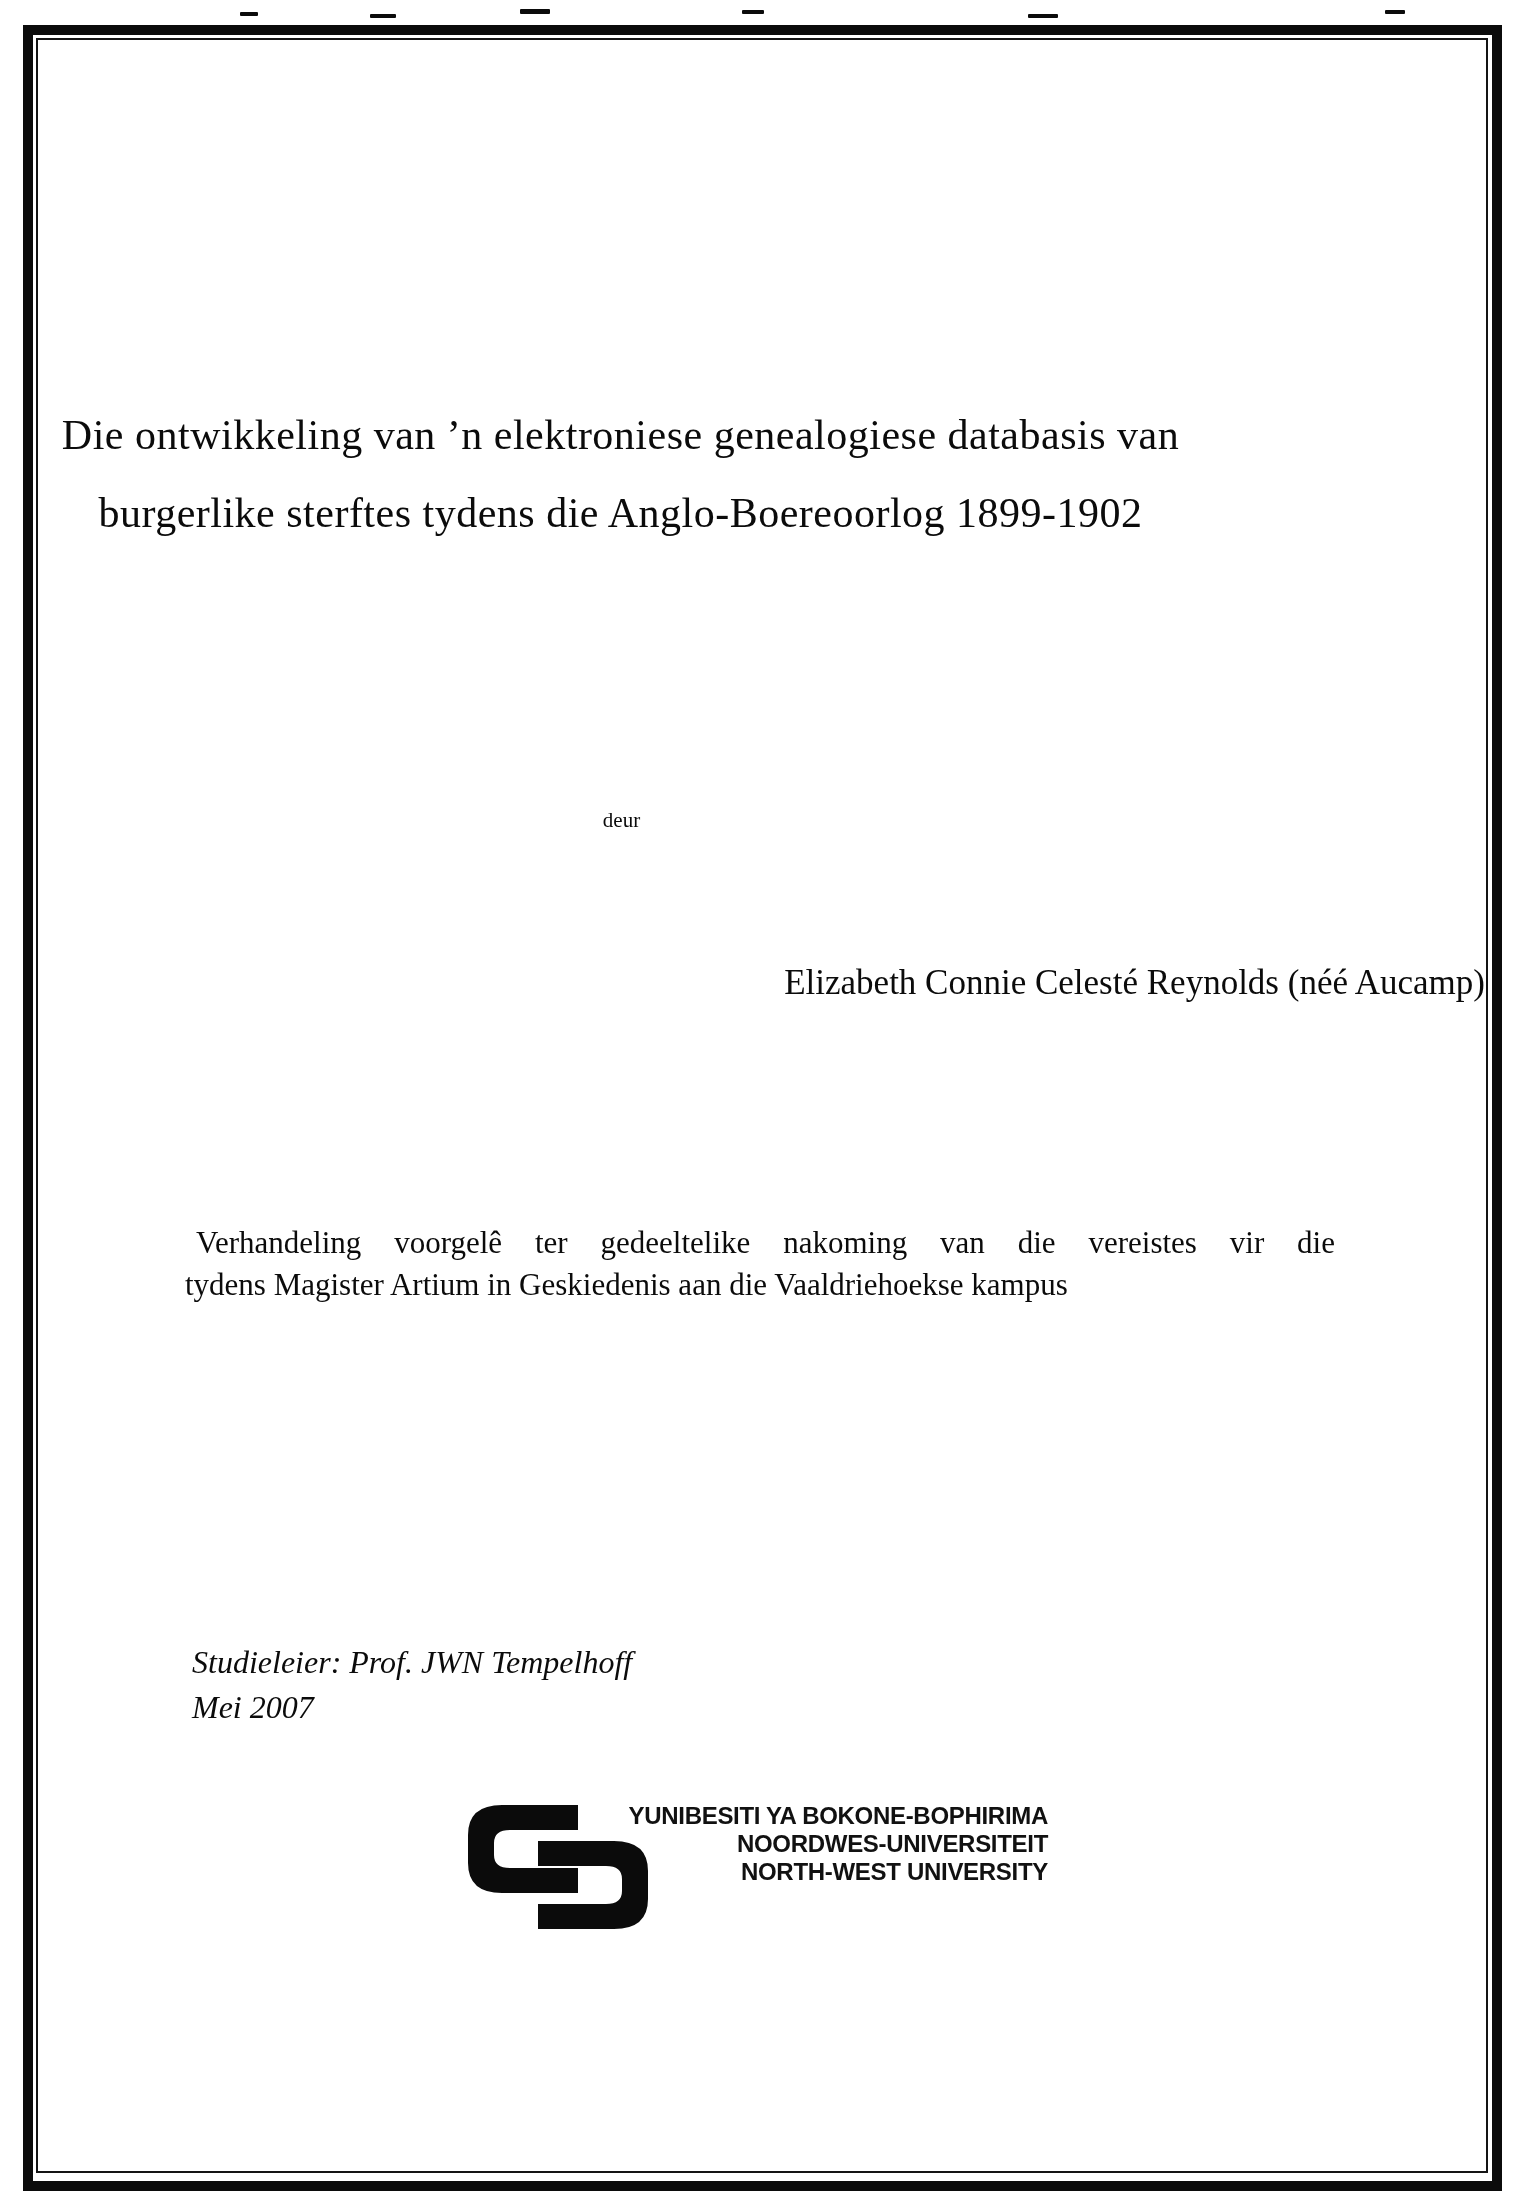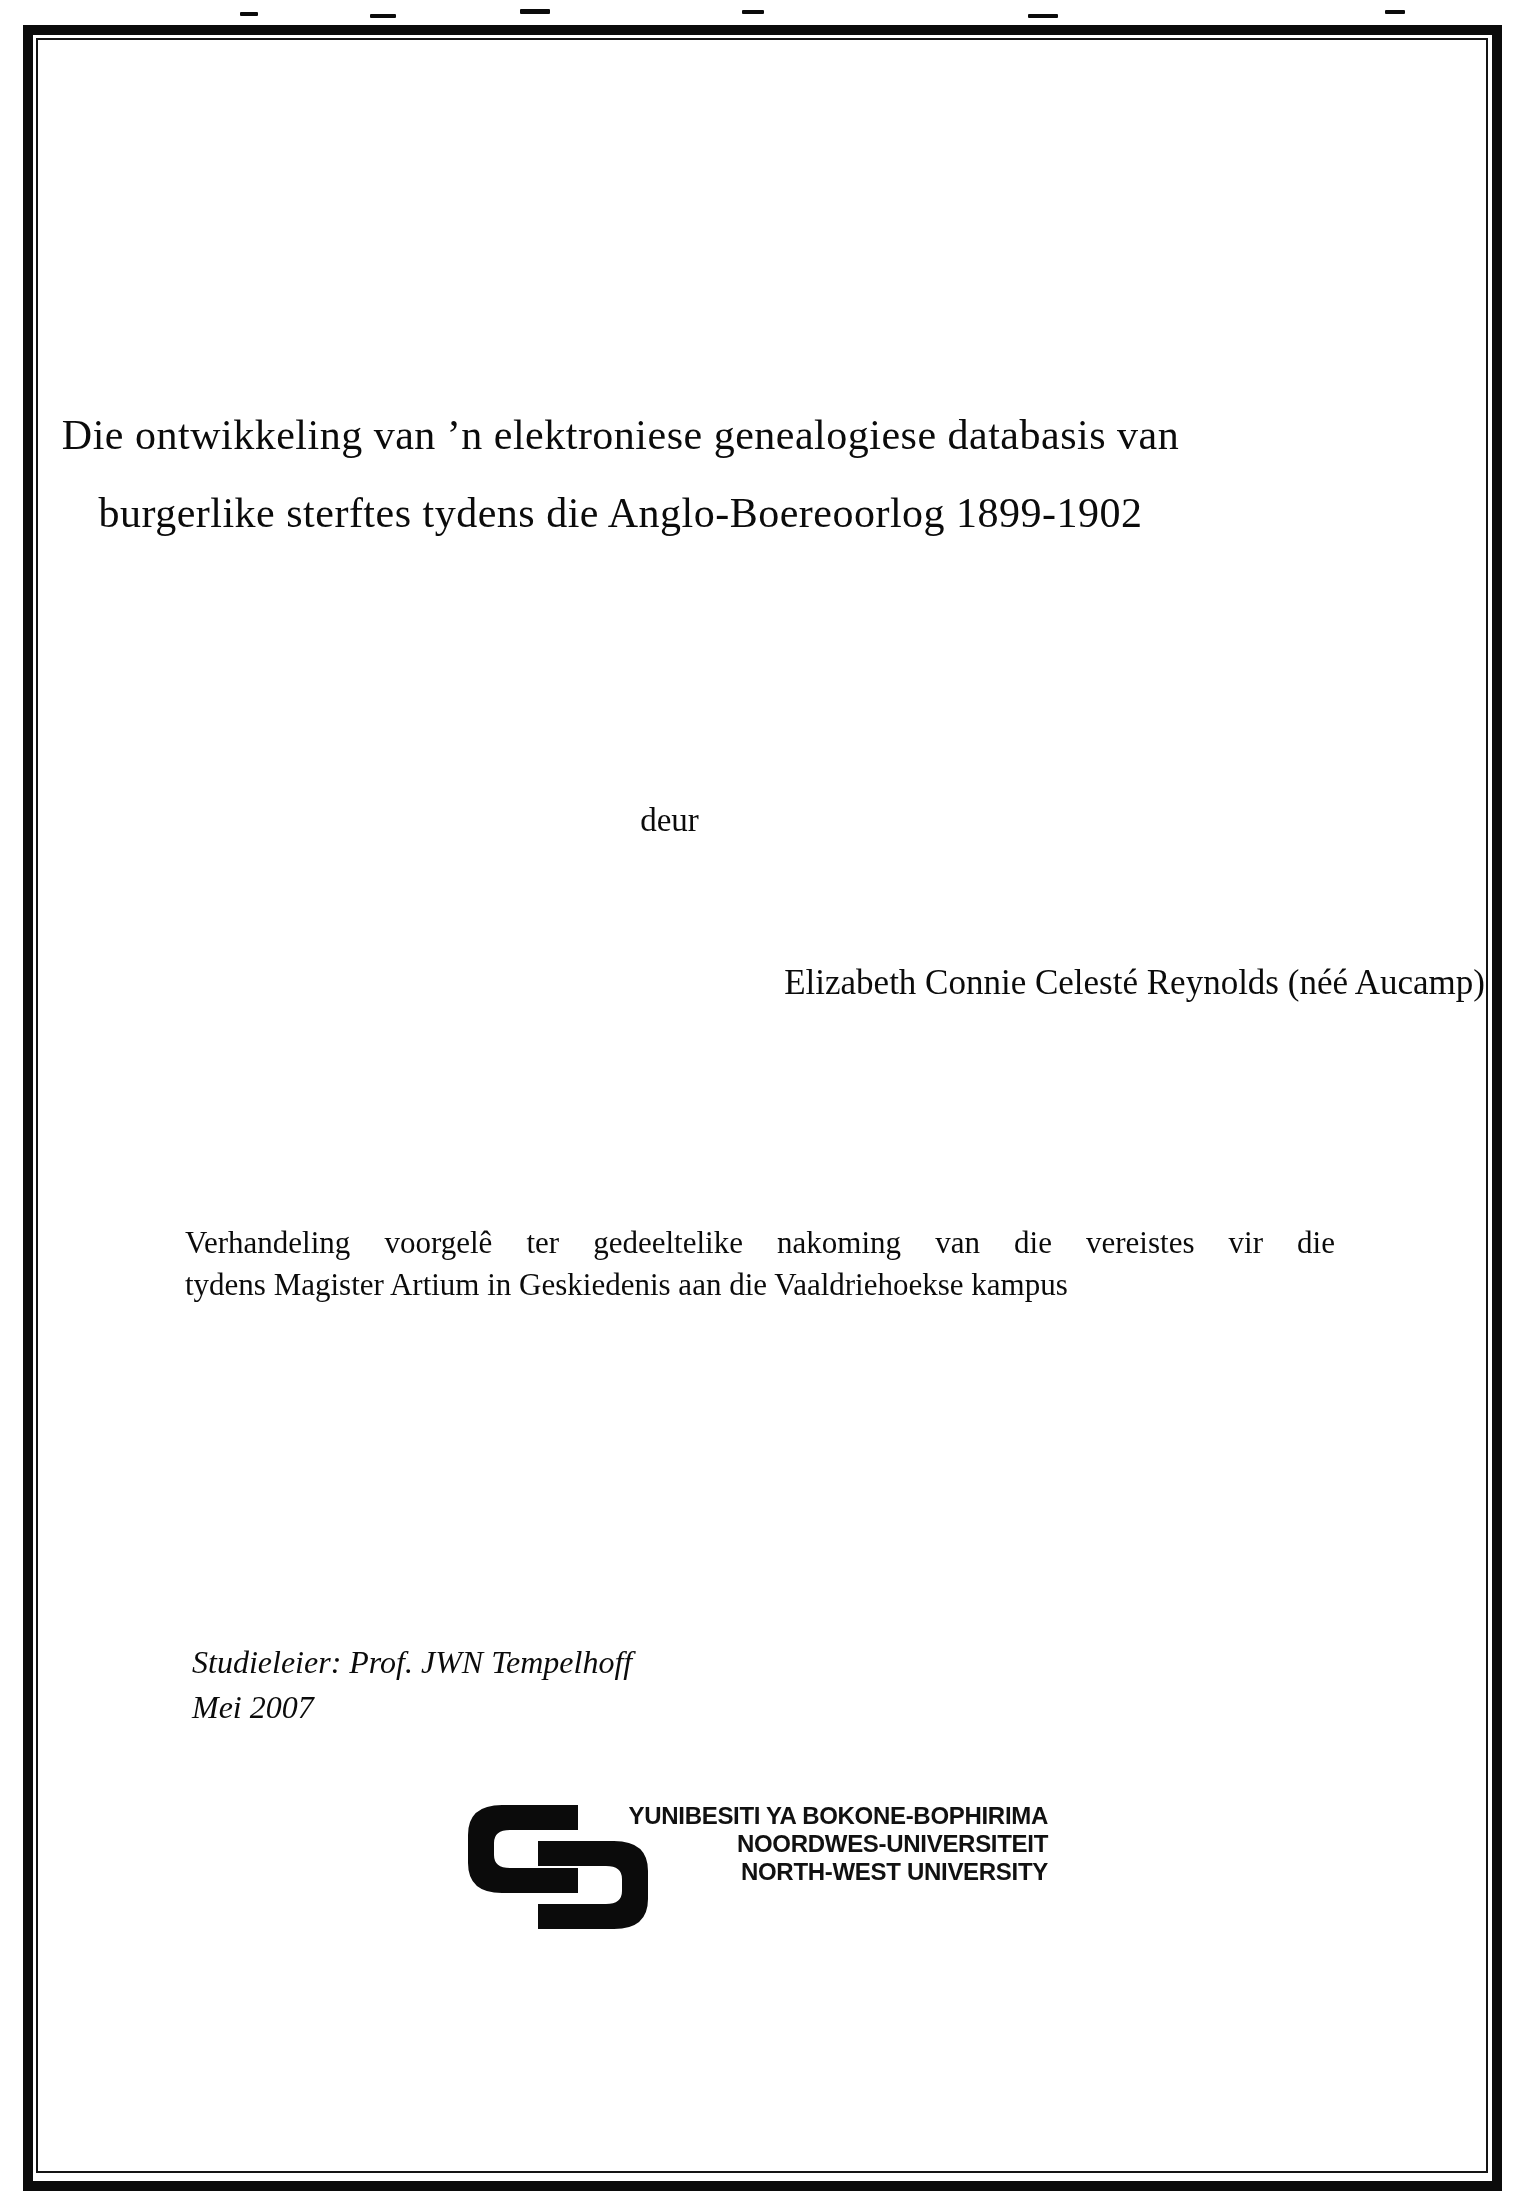--- a/index.html
+++ b/index.html
@@ -22,31 +22,31 @@
   }
   
   .speck{position:absolute;background:#0b0b0b;border-radius:1px;}
   .title-block{
     position:absolute;left:23px;top:396px;width:1195px;
     text-align:center;font-size:42px;line-height:78px;
     letter-spacing:0.5px;
   }
   .byline{
     position:absolute;left:23px;top:800px;width:1197px;
-    text-align:center;font-size:33px;line-height:40px;padding-left:48px;
+    text-align:center;font-size:21px;line-height:40px;
   }
   .author-line{
     position:absolute;left:23px;top:960px;width:1462px;
     text-align:right;font-size:35px;line-height:46px;
   }
   .declaration{
     position:absolute;left:185px;top:1222px;width:1150px;
     font-size:31px;line-height:42px;
   }
-  .justify-line{text-align:justify;text-align-last:justify;}
+  .justify-line{text-align:justify;text-align-last:justify;margin-left:11px;}
   .italic{}
   .supervisor-block{
     position:absolute;left:192px;top:1640px;width:900px;
     font-size:32px;line-height:45px;font-style:italic;
   }
   .logo-mark{position:absolute;left:468px;top:1805px;}
   .logo-text{
     position:absolute;left:548px;top:1802px;width:500px;
     text-align:right;
     font-family:"Liberation Sans", sans-serif;

